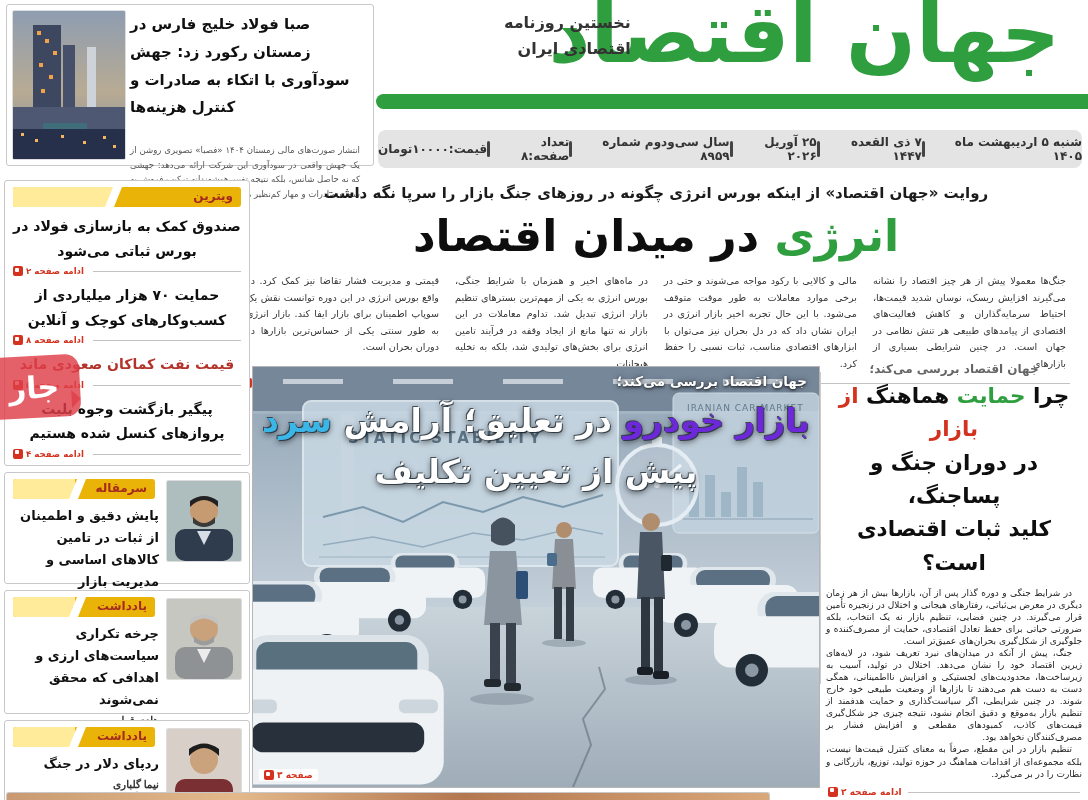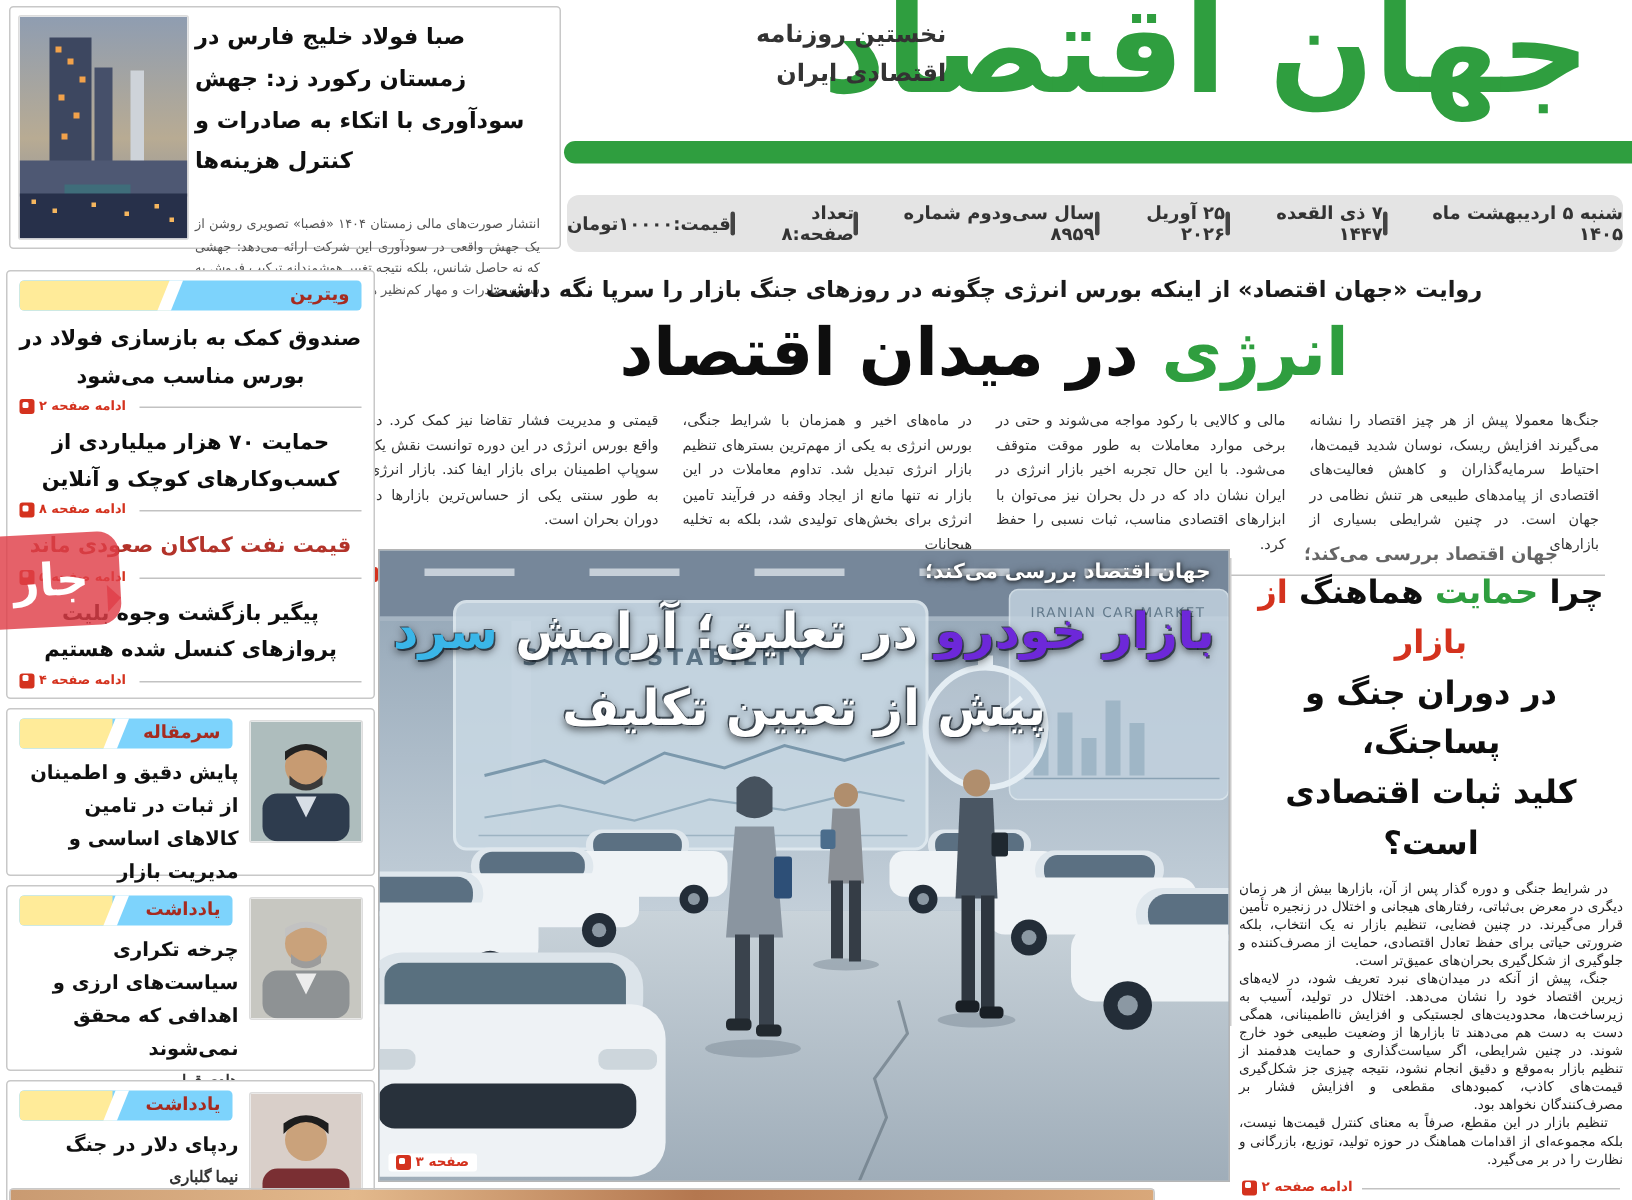--- a/index.html
+++ b/index.html
@@ -37,21 +37,21 @@
   .lead-kicker{text-align:center;font-size:15px;font-weight:bold;color:#1b1b1b;margin-top:8px;}
   .lead-headline{text-align:center;font-size:44px;font-weight:900;color:#0e0e0e;margin:8px 0 12px;}
   .lead-headline .green{color:#2f9e3f;}
   .lead-cols{display:flex;direction:rtl;gap:16px;padding:0 6px;}
   .lead-col{flex:1;font-size:9.6px;color:#333;text-align:justify;line-height:1.72;}
   .lead-footer{display:flex;direction:ltr;align-items:center;margin-top:6px;padding:0 2px;}
   
   .sidebar{position:absolute;left:4px;top:180px;width:246px;display:flex;flex-direction:column;gap:6px;}
   .sbox{border:1px solid #c8c8c8;border-radius:3px;background:#fff;padding:6px 8px;
         box-sizing:border-box;position:relative;direction:ltr;}
-  .shead{position:relative;height:20px;border-radius:3px;overflow:hidden;background:#7dd3fc;}
+  .shead{position:relative;height:20px;border-radius:3px;overflow:hidden;background:#eab308;}
   .shead::before{content:"";position:absolute;left:0;top:0;width:44%;height:100%;background:#ffeb99;}
   .shead::after{content:"";position:absolute;left:42%;top:-3px;width:9px;height:26px;background:#fff;
                 transform:skewX(-22deg);}
   .shead span{position:absolute;right:8px;top:2px;font-size:12px;font-weight:bold;color:#a62b1f;direction:rtl;}
   .vitem h4{margin:7px 0 3px;font-size:14px;font-weight:bold;color:#0e0e0e;text-align:center;
             line-height:1.75;direction:rtl;}
   .vitem.red h4{color:#b3332a;}
   .vtag{display:flex;direction:ltr;align-items:center;gap:3px;color:#d4321e;font-size:8.6px;font-weight:bold;}
   
   .abox .aphoto{position:absolute;right:7px;top:7px;width:74px;height:80px;border:1px solid #ddd;
@@ -190,21 +190,21 @@
   </div>
 
   <div class="sidebar">
 
     <div class="sbox">
       <div class="shead">
           <span>ویترین</span>
         </div>
 
       <div class="vitem">
-        <h4>صندوق کمک به بازسازی فولاد در بورس مناسب می‌شود</h4>
+        <h4>صندوق کمک به بازسازی فولاد در بورس ثباتی می‌شود</h4>
         <div class="vtag">
           <span class="tagicon"></span>
           <span>ادامه صفحه ۲</span>
           <span class="fill"></span>
         </div>
       </div>
 
       <div class="vitem">
         <h4>حمایت ۷۰ هزار میلیاردی از کسب‌وکارهای کوچک و آنلاین</h4>
         <div class="vtag">

